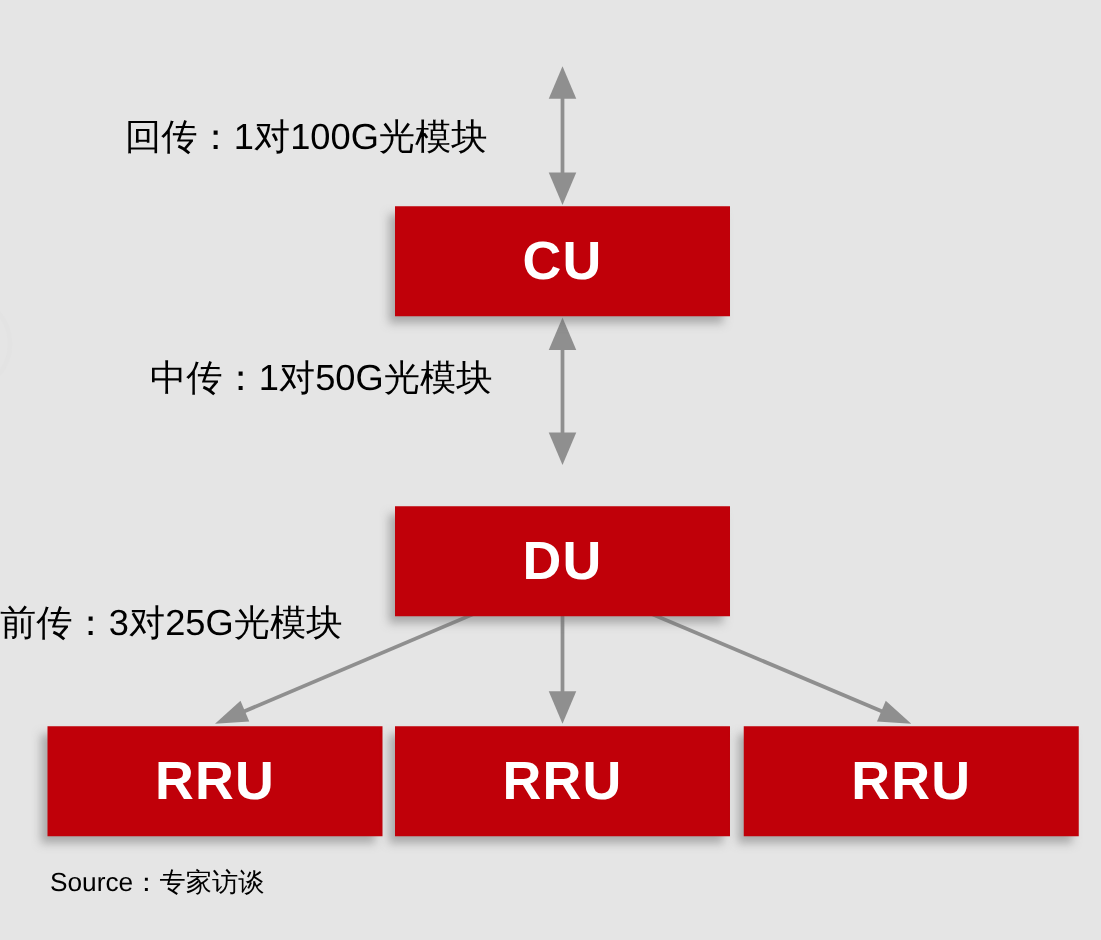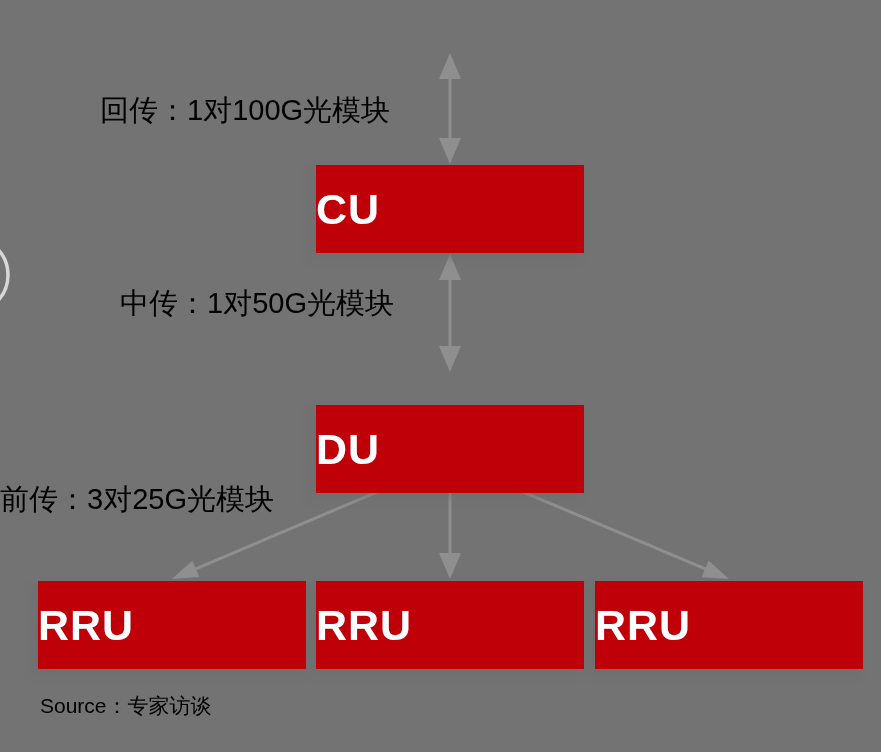--- a/index.html
+++ b/index.html
@@ -5,21 +5,21 @@
   html, body {
     margin: 0;
     padding: 0;
     background: #ffffff;
     font-family: "Liberation Sans", "DejaVu Sans", sans-serif;
   }
   .canvas {
     position: relative;
     width: 881px;
     height: 752px;
-    background: #737373;
+    background: #e5e5e5;
     overflow: hidden;
   }
   .arrow-layer {
     position: absolute;
     left: 0; top: 0;
     width: 881px;
     height: 752px;
   }
   .arrow-shaft {
     stroke: var(--arrow, #8F8F8F);
@@ -37,20 +37,21 @@
     opacity: 0.9;
   }
   .node {
     position: absolute;
     width: 268px;
     height: 88px;
     background: var(--box-fill, #C00009);
     color: var(--box-text, #FFFFFF);
     display: flex;
     align-items: center;
+    justify-content: center;
     font-size: 43px;
     font-weight: 700;
     letter-spacing: 1px;
     box-shadow: -5px 6px 7px rgba(110,110,110,0.5);
   }
   .hop-label {
     position: absolute;
     font-size: 29px;
     color: var(--label, #000000);
     white-space: nowrap;

